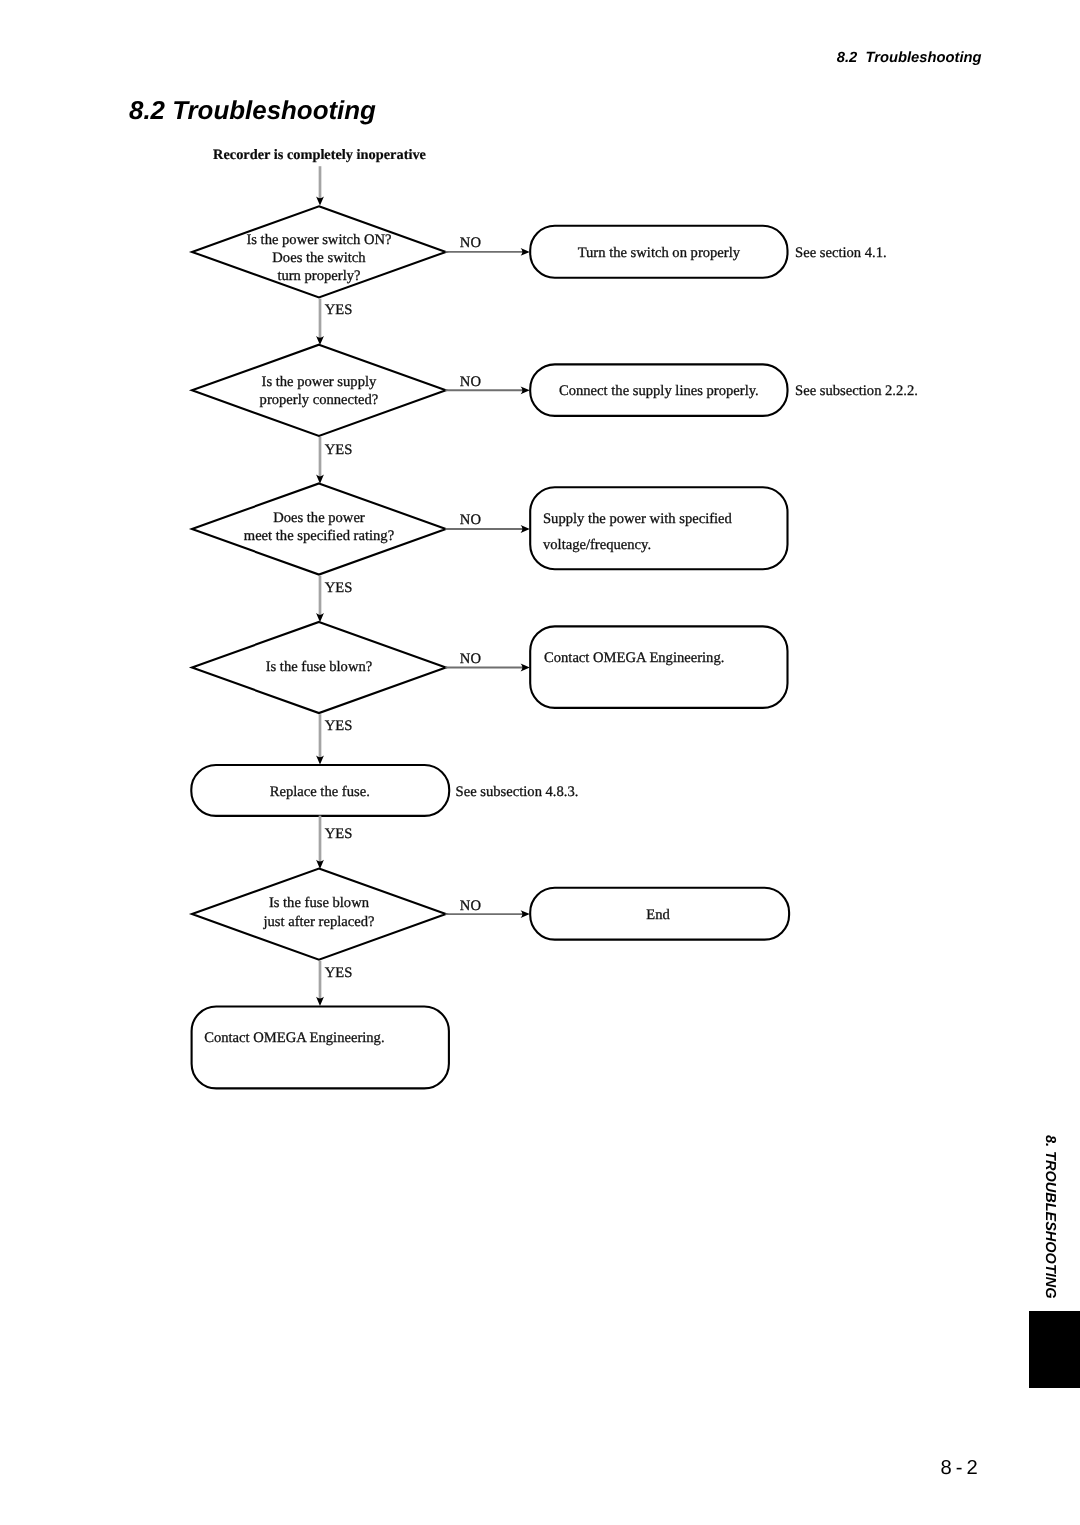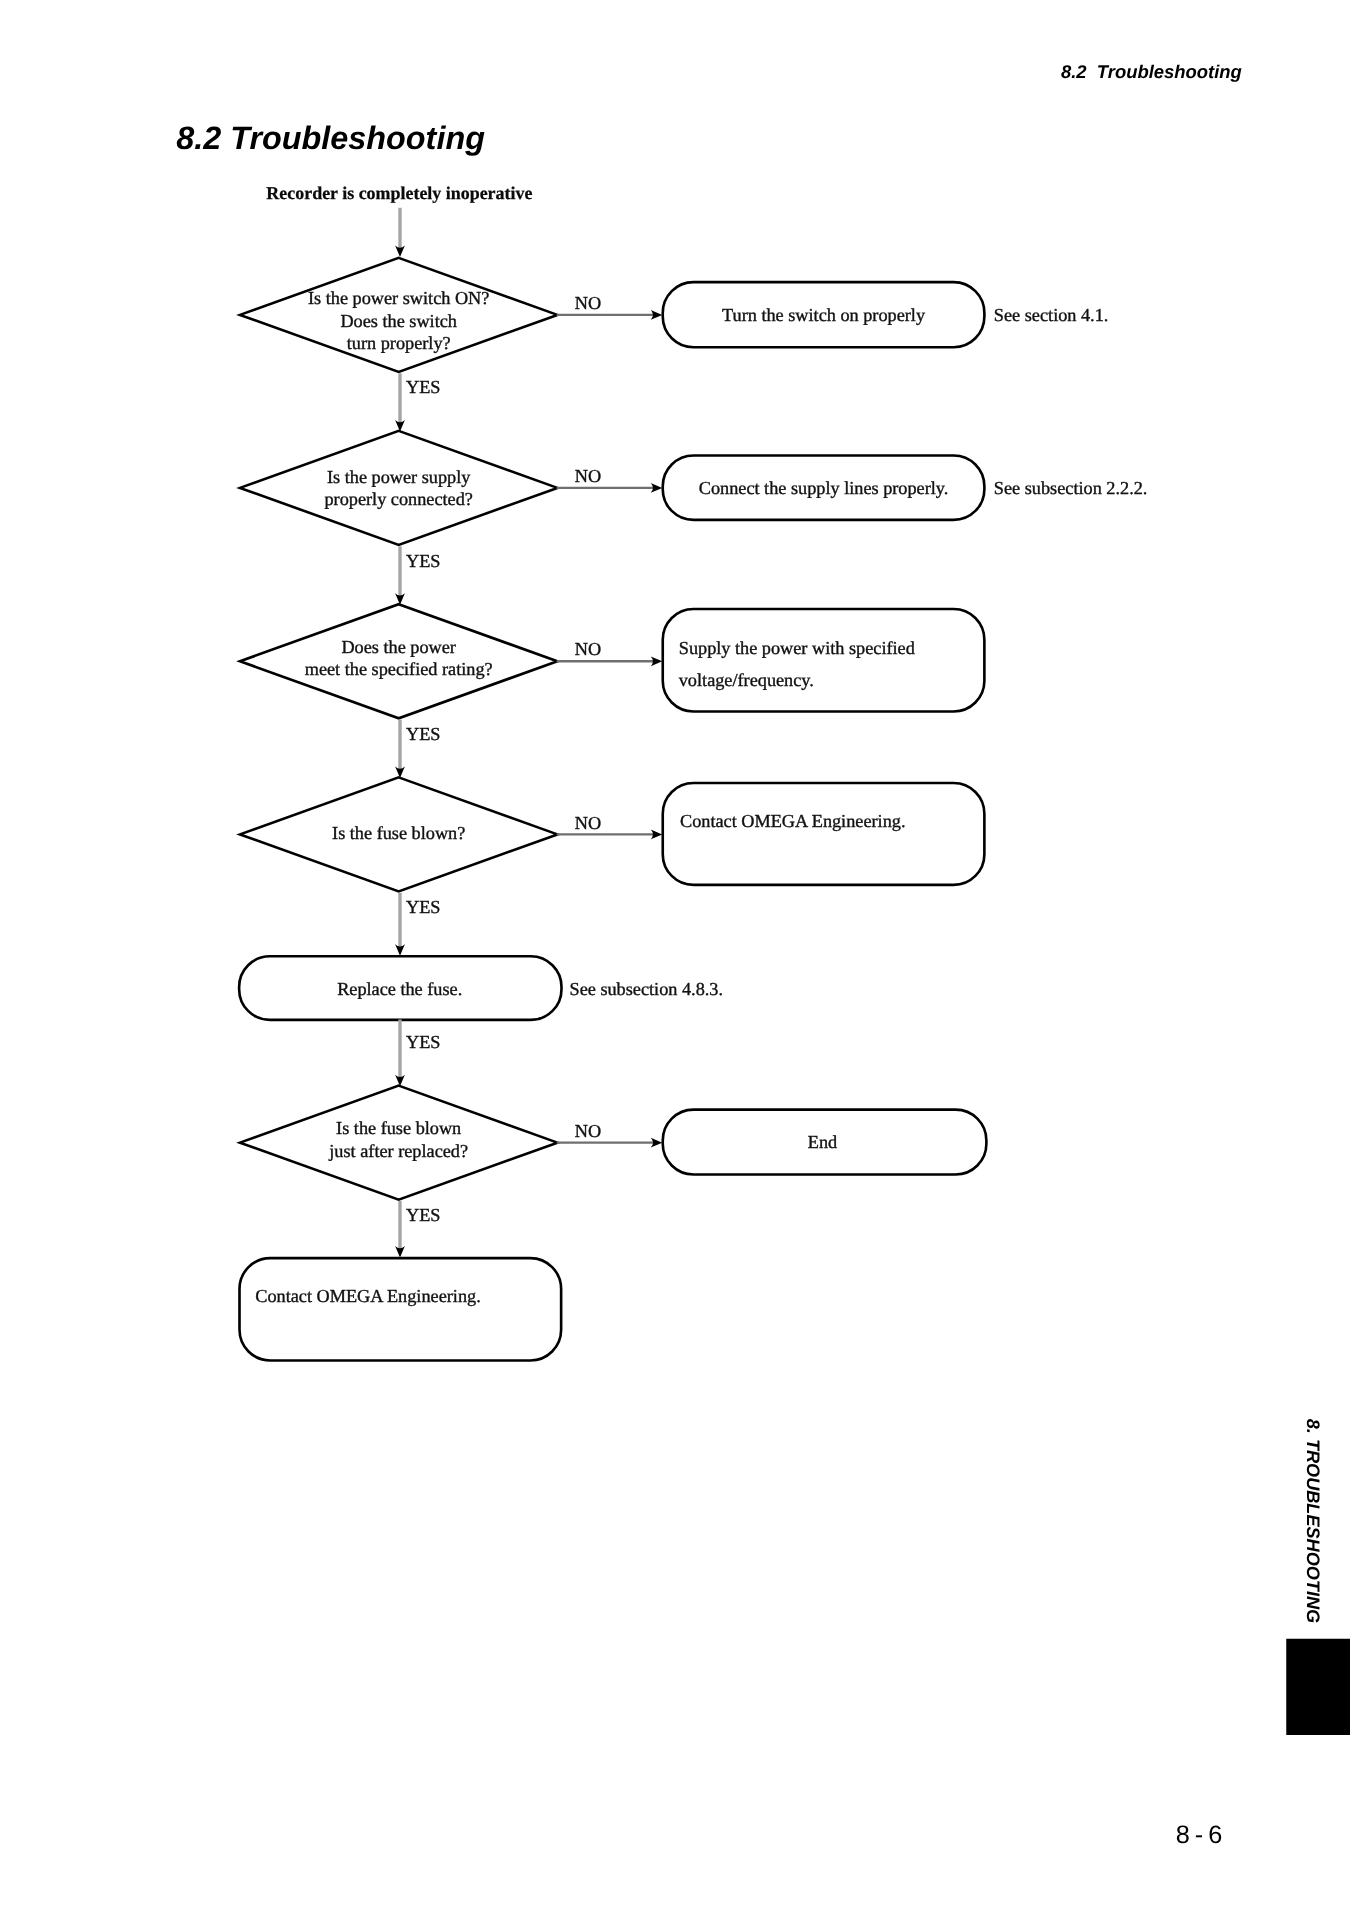--- a/index.html
+++ b/index.html
@@ -1,19 +1,19 @@
 <!DOCTYPE html>
 <html><head>
 <meta charset="utf-8">
 <style>
   html,body{margin:0;padding:0;background:#ffffff;}
   body{width:1080px;height:1525px;position:relative;overflow:hidden;
        font-family:"Liberation Serif",serif;color:#000000;
        -webkit-font-smoothing:antialiased;text-rendering:geometricPrecision;}
-  .abs{position:absolute;margin-left:12px;}
+  .abs{position:absolute;}
   #running-head{left:0;top:50.3px;width:981.5px;text-align:right;white-space:pre;
       font-family:"Liberation Sans",sans-serif;font-weight:bold;font-style:italic;
       font-size:14.75px;line-height:16px;transform:translateZ(0);}
   #page-title{left:129px;top:96px;
       font-family:"Liberation Sans",sans-serif;font-weight:bold;font-style:italic;
       font-size:25.9px;line-height:30px;white-space:nowrap;transform:translateZ(0);}
   #flow{position:absolute;left:0;top:0;width:1080px;height:1525px;
       -webkit-font-smoothing:antialiased;shape-rendering:geometricPrecision;
       transform:translateZ(0);}
   #side-tab-label{position:absolute;left:1041.5px;top:1134.5px;height:180px;
@@ -132,13 +132,13 @@
 <text class="ftxt" x="324.80" y="314.30" text-anchor="start">YES</text>
 <text class="ftxt" x="324.80" y="453.70" text-anchor="start">YES</text>
 <text class="ftxt" x="324.80" y="591.70" text-anchor="start">YES</text>
 <text class="ftxt" x="324.80" y="730.40" text-anchor="start">YES</text>
 <text class="ftxt" x="324.80" y="838.10" text-anchor="start">YES</text>
 <text class="ftxt" x="324.80" y="976.80" text-anchor="start">YES</text>
 </svg>
 
 <div id="side-tab-label">8. TROUBLESHOOTING</div>
 <div id="side-tab-block"></div>
-<div id="page-number">8 - 6</div>
+<div id="page-number">8 - 2</div>
 
 </body></html>

